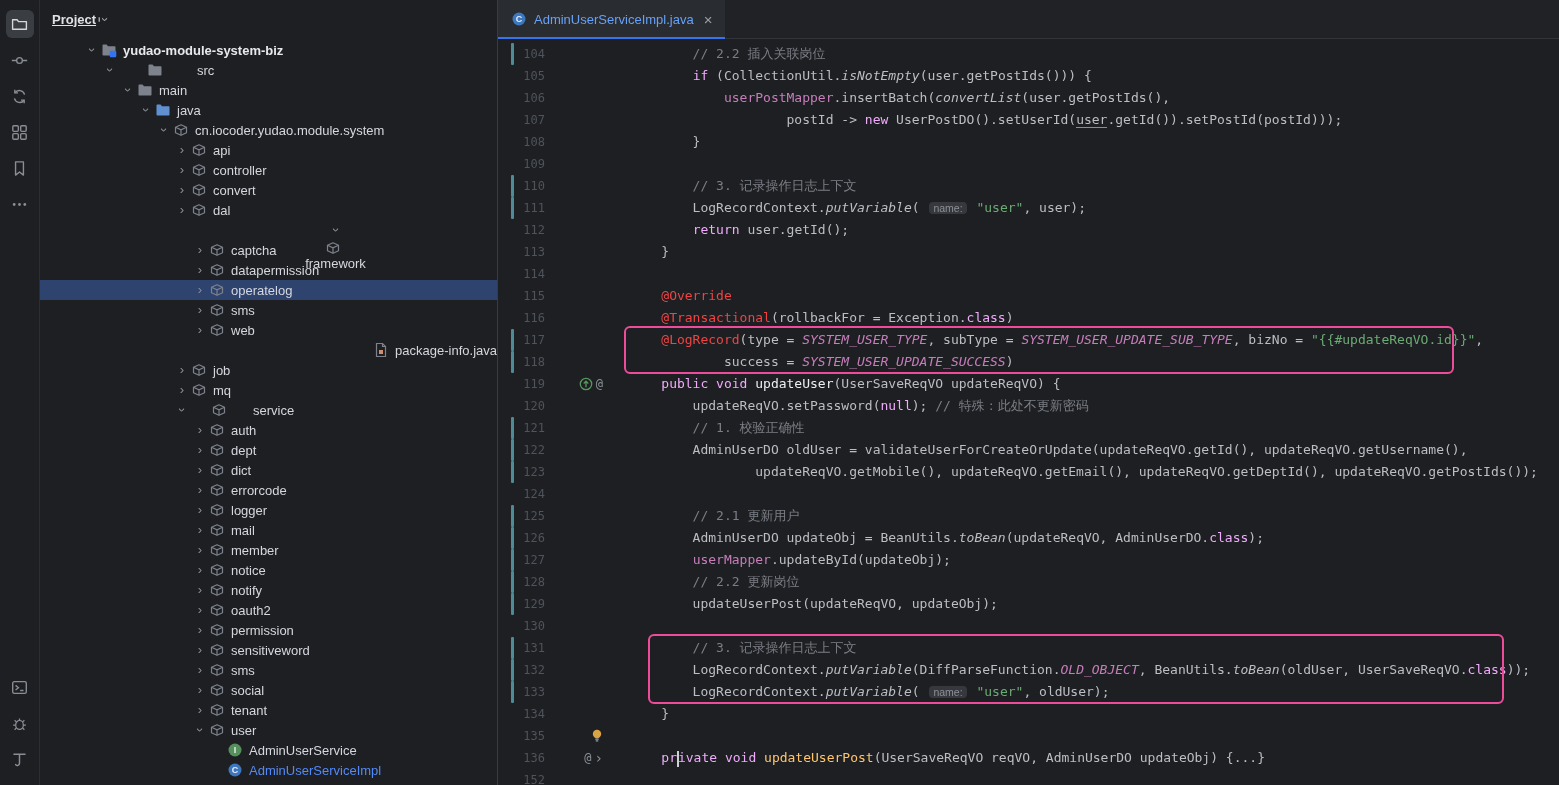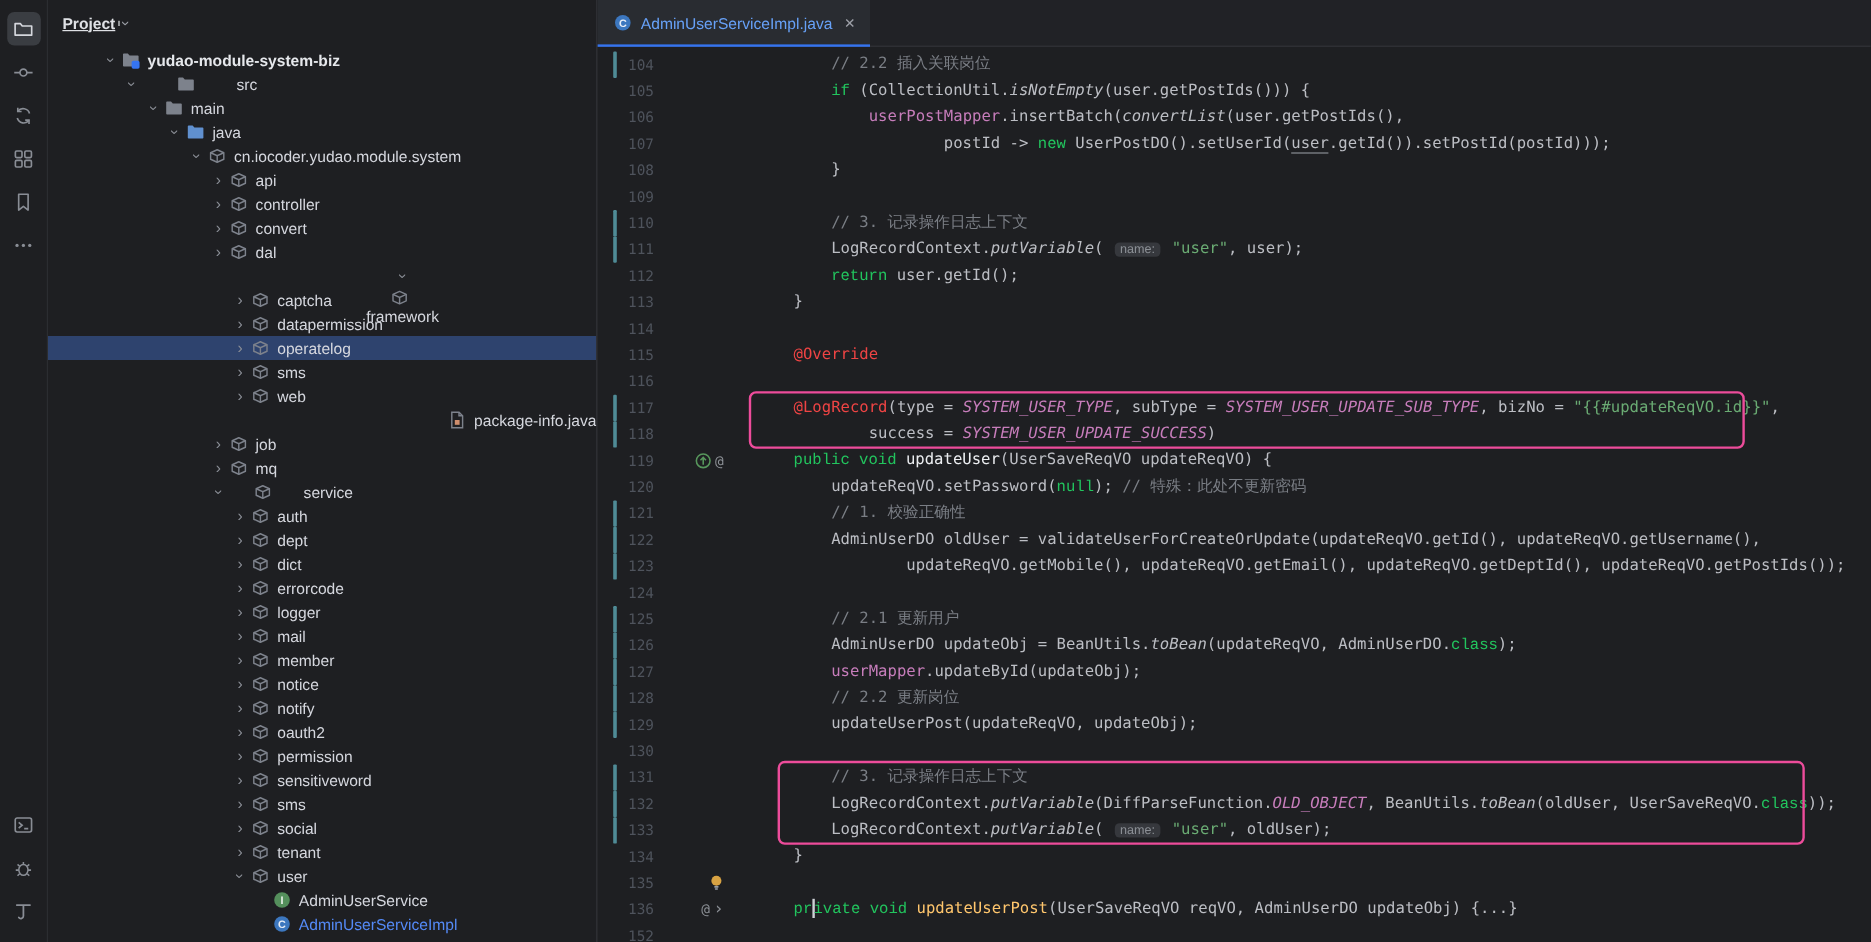--- a/index.html
+++ b/index.html
@@ -45,21 +45,21 @@
   .line{display:flex;height:22px;white-space:pre;align-items:center;}
   .chgbar{width:3px;height:22px;margin-left:13px;flex:none;border-radius:1px;}
   .line.chg .chgbar{background:#4f8b96;}
   .lnum{width:31px;flex:none;text-align:right;color:#4e535c;font-size:12px;cursor:pointer;}
   .gic{width:66px;flex:none;box-sizing:border-box;padding-right:8px;display:flex;align-items:center;
        justify-content:flex-end;gap:3px;color:#8c9096;font-size:12px;}
   .gic .fold{font-size:14px;color:#8c9096;}
   .codetxt{flex:none;padding-left:19px;cursor:text;}
 
   .tok-d{color:#bcbec4;}
-  .tok-k{color:#22c55e;font-family:Liberation Mono, monospace;}
+  .tok-k{color:#f0abfc;}
   .tok-s{color:#6aab73;}
   .tok-c{color:#7a7e85;}
   .tok-a{color:#ef4444;}
   .tok-f{color:#c77dbb;}
   .tok-cf{color:#c77dbb;font-style:italic;}
   .tok-im{color:#bcbec4;font-style:italic;}
   .tok-mw{color:#eceef1;}
   .tok-mg{color:#ffc66d;}
   .tok-ul{color:#bcbec4;border-bottom:1px solid #8a8d93;}
   .tok-h{background:#36383d;color:#8c9096;border-radius:4px;padding:0 4px;font-size:10.5px;margin:0 2px;font-family:"Liberation Sans",sans-serif;}
@@ -533,21 +533,21 @@
           <div class="line"><span class="chgbar"></span><span class="lnum">106</span><span class="gic"></span><span class="codetxt"><span class="tok-d">            </span><span class="tok-f">userPostMapper</span><span class="tok-d">.insertBatch(</span><span class="tok-im">convertList</span><span class="tok-d">(user.getPostIds(),</span></span></div>
           <div class="line"><span class="chgbar"></span><span class="lnum">107</span><span class="gic"></span><span class="codetxt"><span class="tok-d">                    postId -&gt; </span><span class="tok-k">new</span><span class="tok-d"> UserPostDO().setUserId(</span><span class="tok-ul">user</span><span class="tok-d">.getId()).setPostId(postId)));</span></span></div>
           <div class="line"><span class="chgbar"></span><span class="lnum">108</span><span class="gic"></span><span class="codetxt"><span class="tok-d">        }</span></span></div>
           <div class="line"><span class="chgbar"></span><span class="lnum">109</span><span class="gic"></span><span class="codetxt"></span></div>
           <div class="line chg"><span class="chgbar"></span><span class="lnum">110</span><span class="gic"></span><span class="codetxt"><span class="tok-c">        // 3. 记录操作日志上下文</span></span></div>
           <div class="line chg"><span class="chgbar"></span><span class="lnum">111</span><span class="gic"></span><span class="codetxt"><span class="tok-d">        LogRecordContext.</span><span class="tok-im">putVariable</span><span class="tok-d">( </span><span class="tok-h">name:</span><span class="tok-d"> </span><span class="tok-s">"user"</span><span class="tok-d">, user);</span></span></div>
           <div class="line"><span class="chgbar"></span><span class="lnum">112</span><span class="gic"></span><span class="codetxt"><span class="tok-d">        </span><span class="tok-k">return</span><span class="tok-d"> user.getId();</span></span></div>
           <div class="line"><span class="chgbar"></span><span class="lnum">113</span><span class="gic"></span><span class="codetxt"><span class="tok-d">    }</span></span></div>
           <div class="line"><span class="chgbar"></span><span class="lnum">114</span><span class="gic"></span><span class="codetxt"></span></div>
           <div class="line"><span class="chgbar"></span><span class="lnum">115</span><span class="gic"></span><span class="codetxt"><span class="tok-d">    </span><span class="tok-a">@Override</span></span></div>
-          <div class="line"><span class="chgbar"></span><span class="lnum">116</span><span class="gic"></span></div>
+          <div class="line"><span class="chgbar"></span><span class="lnum">116</span><span class="gic"></span><span class="codetxt"><span class="tok-d">    </span><span class="tok-a">@Transactional</span><span class="tok-d">(rollbackFor = Exception.</span><span class="tok-k">class</span><span class="tok-d">)</span></span></div>
           <div class="line chg"><span class="chgbar"></span><span class="lnum">117</span><span class="gic"></span><span class="codetxt"><span class="tok-d">    </span><span class="tok-a">@LogRecord</span><span class="tok-d">(type = </span><span class="tok-cf">SYSTEM_USER_TYPE</span><span class="tok-d">, subType = </span><span class="tok-cf">SYSTEM_USER_UPDATE_SUB_TYPE</span><span class="tok-d">, bizNo = </span><span class="tok-s">"{{#updateReqVO.id}}"</span><span class="tok-d">,</span></span></div>
           <div class="line chg"><span class="chgbar"></span><span class="lnum">118</span><span class="gic"></span><span class="codetxt"><span class="tok-d">            success = </span><span class="tok-cf">SYSTEM_USER_UPDATE_SUCCESS</span><span class="tok-d">)</span></span></div>
           <div class="line"><span class="chgbar"></span><span class="lnum">119</span><span class="gic"><span style="display: flex;"><svg width="14" height="14" viewBox="0 0 14 14" stroke="#57965C" stroke-width="1.3" fill="none">
                   <circle cx="7" cy="7" r="5.7"></circle>
                   <path d="M7 10.2V4.3M4.7 6.5 7 4.2l2.3 2.3"></path>
                 </svg></span><span>@</span></span><span class="codetxt"><span class="tok-d">    </span><span class="tok-k">public void </span><span class="tok-mw">updateUser</span><span class="tok-d">(UserSaveReqVO updateReqVO) {</span></span></div>
           <div class="line"><span class="chgbar"></span><span class="lnum">120</span><span class="gic"></span><span class="codetxt"><span class="tok-d">        updateReqVO.setPassword(</span><span class="tok-k">null</span><span class="tok-d">); </span><span class="tok-c">// 特殊：此处不更新密码</span></span></div>
           <div class="line chg"><span class="chgbar"></span><span class="lnum">121</span><span class="gic"></span><span class="codetxt"><span class="tok-c">        // 1. 校验正确性</span></span></div>
           <div class="line chg"><span class="chgbar"></span><span class="lnum">122</span><span class="gic"></span><span class="codetxt"><span class="tok-d">        AdminUserDO oldUser = validateUserForCreateOrUpdate(updateReqVO.getId(), updateReqVO.getUsername(),</span></span></div>
           <div class="line chg"><span class="chgbar"></span><span class="lnum">123</span><span class="gic"></span><span class="codetxt"><span class="tok-d">                updateReqVO.getMobile(), updateReqVO.getEmail(), updateReqVO.getDeptId(), updateReqVO.getPostIds());</span></span></div>

